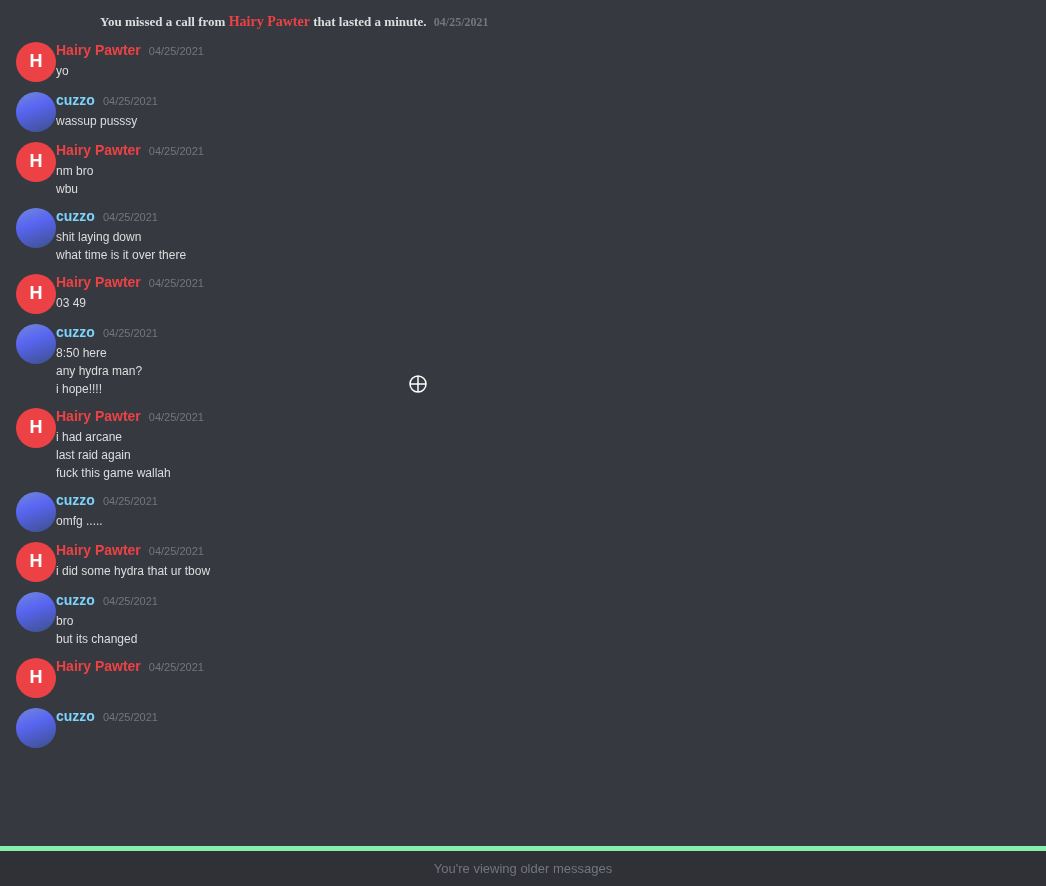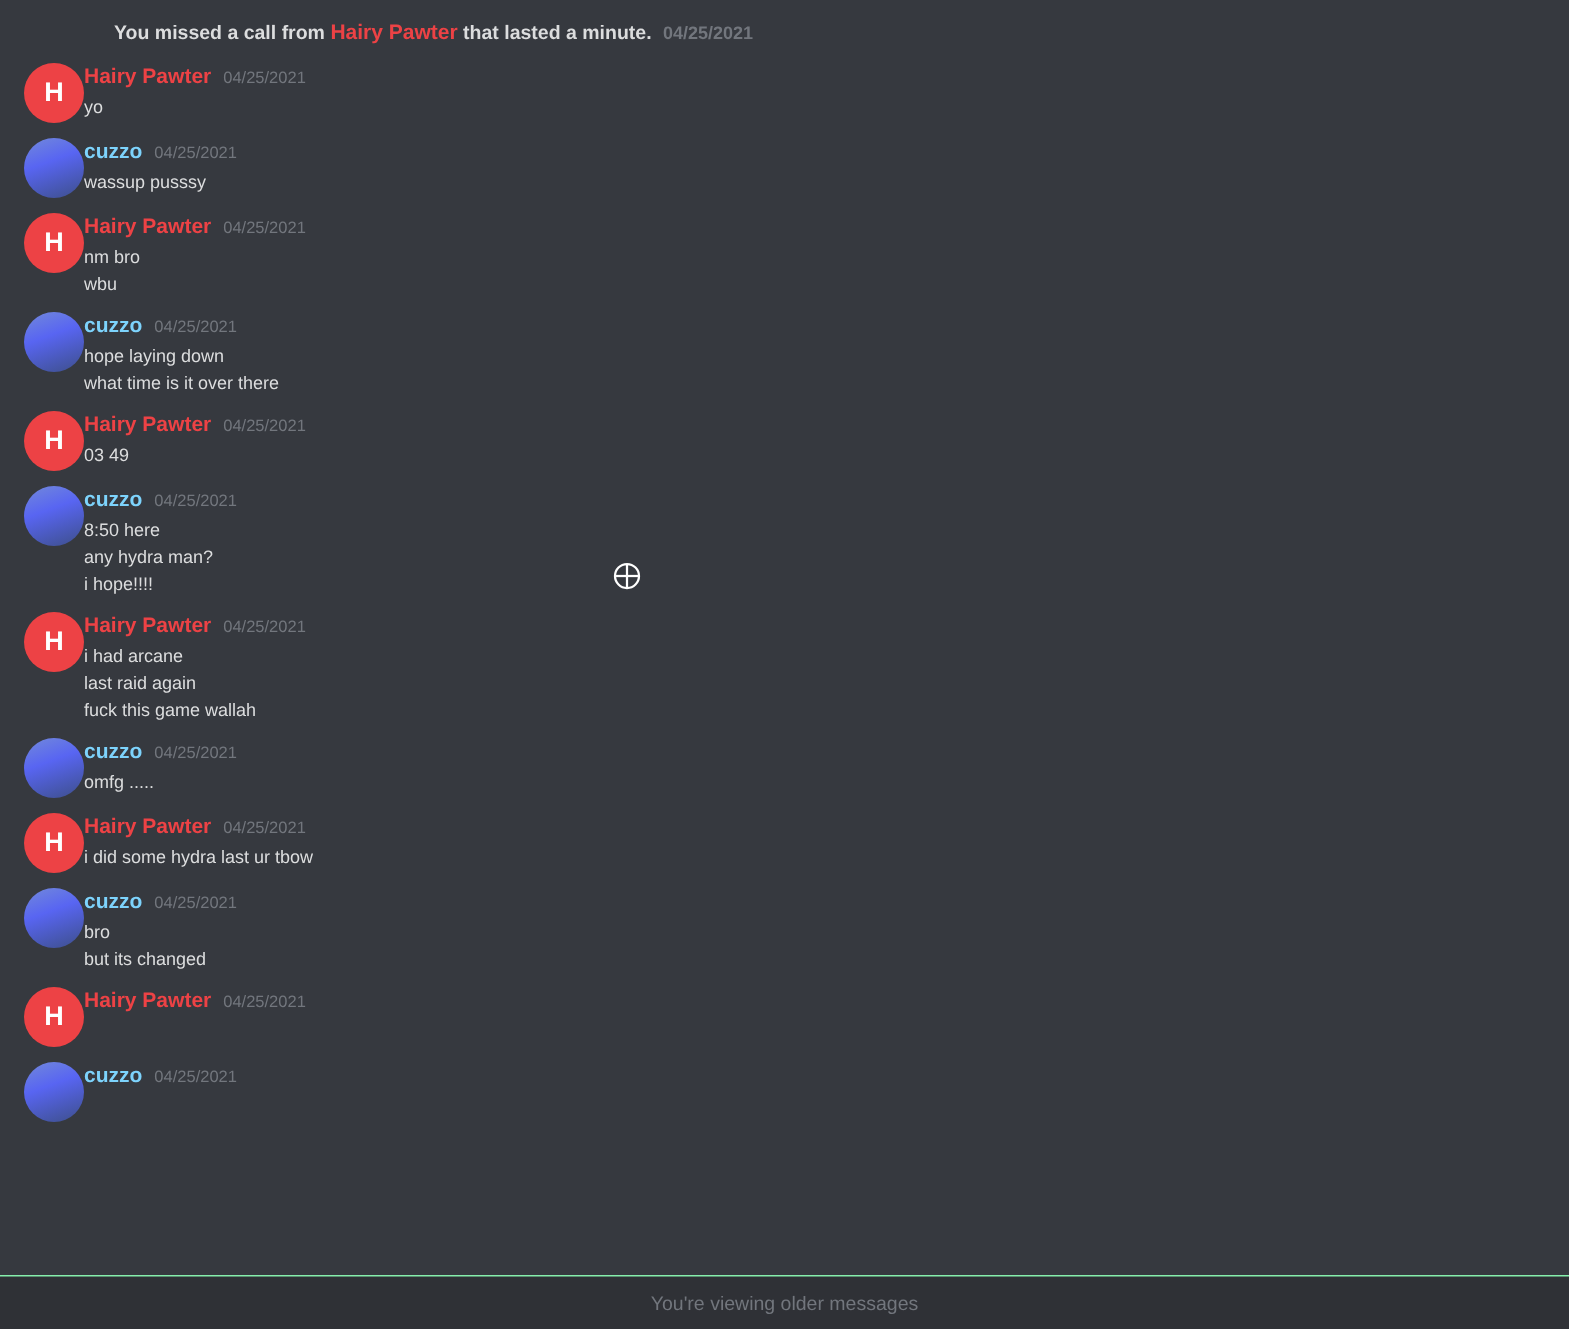--- a/index.html
+++ b/index.html
@@ -13,24 +13,25 @@
       overflow: hidden;
       position: relative;
     }
 
     .chat-container {
       padding: 8px 0;
       position: relative;
     }
 
     .system-message {
-      padding: 4px 16px 4px 76px;
+      padding: 4px 16px 4px 100px;
       color: #72767d;
       font-size: 13px;
       line-height: 1.4;
+      font-family: Liberation Serif, serif;
     }
     .system-message span {
       color: #dcddde;
       font-weight: 600;
     }
     .system-message .timestamp-inline {
       color: #72767d;
       font-size: 12px;
       margin-left: 4px;
     }
@@ -90,21 +91,21 @@
     .bottom-bar {
       position: fixed;
       bottom: 0;
       left: 0;
       width: 1046px;
       background-color: #2f3136;
       padding: 10px 16px;
       color: #72767d;
       font-size: 13px;
       text-align: center;
-      border-top: 1px solid #86efac;
+      border-top: 5px solid #86efac;
     }
 
     .hairy-avatar-circle {
       width: 40px;
       height: 40px;
       border-radius: 50%;
       background-color: #ed4245;
       display: flex;
       align-items: center;
       justify-content: center;
@@ -180,21 +181,21 @@
 
   <div class="message-group">
     <div class="cuzzo-avatar-circle">
       <div class="cuzzo-avatar-inner"></div>
     </div>
     <div class="message-content">
       <div class="message-header">
         <span class="username-cuzzo">cuzzo</span>
         <span class="timestamp">04/25/2021</span>
       </div>
-      <div class="message-text">hope laying down</div>
+      <div class="message-text">shit laying down</div>
       <div class="message-text">what time is it over there</div>
     </div>
   </div>
 
   <div class="message-group">
     <div class="hairy-avatar-circle">H</div>
     <div class="message-content">
       <div class="message-header">
         <span class="username-hairy">Hairy Pawter</span>
         <span class="timestamp">04/25/2021</span>
@@ -244,21 +245,21 @@
     </div>
   </div>
 
   <div class="message-group">
     <div class="hairy-avatar-circle">H</div>
     <div class="message-content">
       <div class="message-header">
         <span class="username-hairy">Hairy Pawter</span>
         <span class="timestamp">04/25/2021</span>
       </div>
-      <div class="message-text">i did some hydra last ur tbow</div>
+      <div class="message-text">i did some hydra that ur tbow</div>
     </div>
   </div>
 
   <div class="message-group">
     <div class="cuzzo-avatar-circle">
       <div class="cuzzo-avatar-inner"></div>
     </div>
     <div class="message-content">
       <div class="message-header">
         <span class="username-cuzzo">cuzzo</span>

